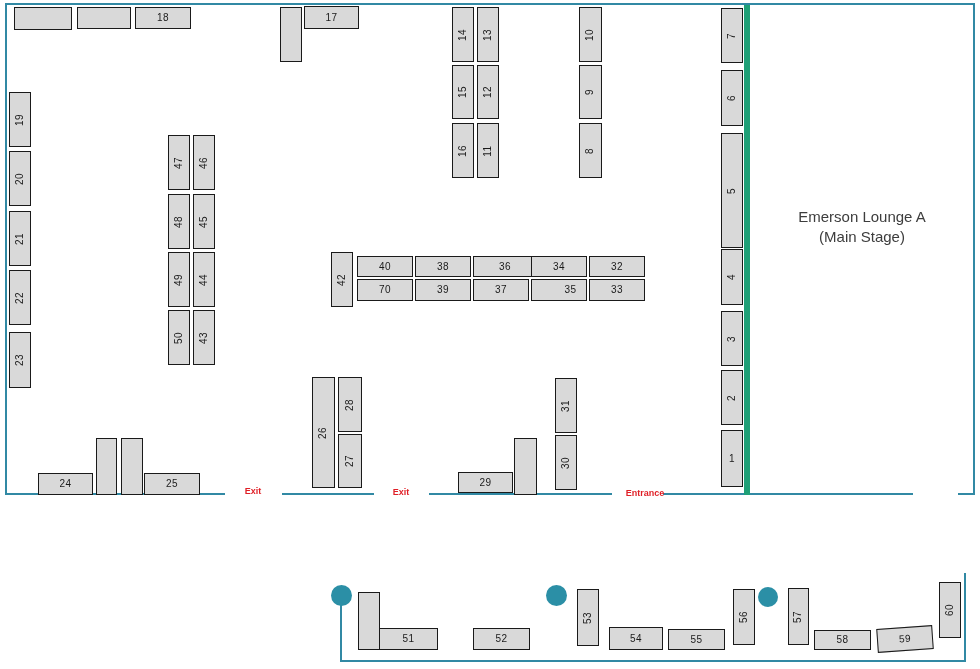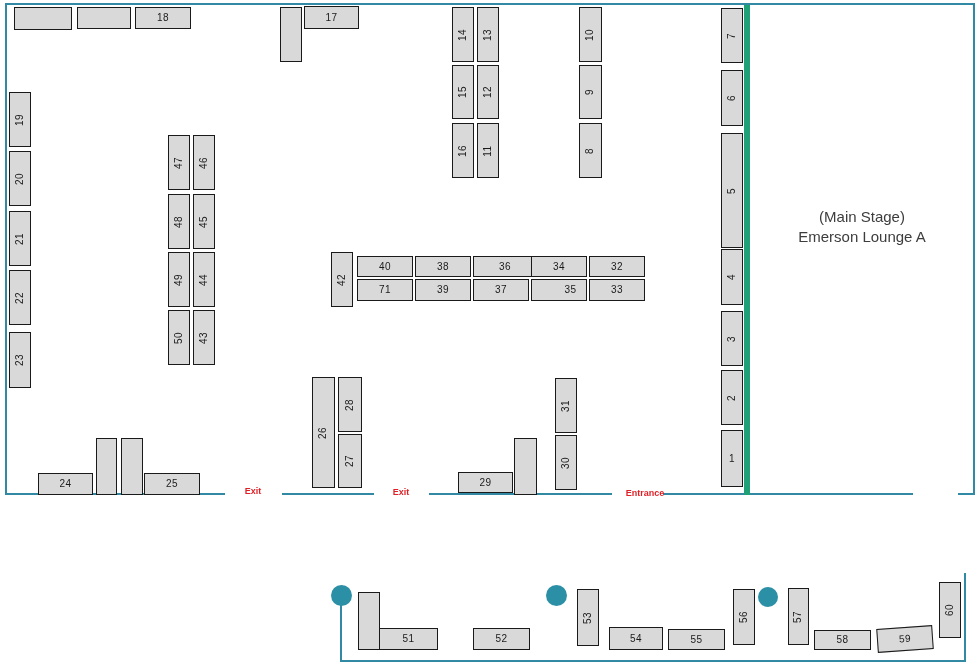--- a/index.html
+++ b/index.html
@@ -28,22 +28,22 @@
   .lounge{
     position:absolute;left:750px;top:207px;width:224px;text-align:center;
     color:var(--lounge-text,#3d3d3d);font-size:15px;line-height:20px;
   }
 </style>
 </head>
 <body>
 
 <div id="stage">
   <div class="lounge">
+    <div>Emerson Lounge A</div>
     <div>(Main Stage)</div>
-    <div>Emerson Lounge A</div>
   </div>
 <div class="wall" style="left: 6px; top: 3px; width: 969px; height: 2px;"></div>
     <div class="wall" style="left: 5px; top: 3px; width: 2px; height: 492px;"></div>
     <div class="wall" style="left: 973px; top: 3px; width: 2px; height: 492px;"></div>
     <div class="wall" style="left: 6px; top: 493px; width: 219px; height: 2px;"></div>
     <div class="wall" style="left: 282px; top: 493px; width: 92px; height: 2px;"></div>
     <div class="wall" style="left: 429px; top: 493px; width: 183px; height: 2px;"></div>
     <div class="wall" style="left: 663px; top: 493px; width: 250px; height: 2px;"></div>
     <div class="wall" style="left: 958px; top: 493px; width: 17px; height: 2px;"></div>
     <div class="wall" style="left: 340px; top: 604px; width: 2px; height: 58px;"></div>
@@ -164,21 +164,21 @@
     <div class="booth" style="left: 473px; top: 256px; width: 64px; height: 21px;">
       <span class="lbl">36</span>
     </div>
     <div class="booth" style="left: 531px; top: 256px; width: 56px; height: 21px;">
       <span class="lbl">34</span>
     </div>
     <div class="booth" style="left: 589px; top: 256px; width: 56px; height: 21px;">
       <span class="lbl">32</span>
     </div>
     <div class="booth" style="left: 357px; top: 279px; width: 56px; height: 22px;">
-      <span class="lbl">71</span>
+      <span class="lbl">70</span>
     </div>
     <div class="booth" style="left: 415px; top: 279px; width: 56px; height: 22px;">
       <span class="lbl">39</span>
     </div>
     <div class="booth" style="left: 473px; top: 279px; width: 56px; height: 22px;">
       <span class="lbl">37</span>
     </div>
     <div class="booth" style="left: 531px; top: 279px; width: 56px; height: 22px; padding-left: 23px;">
       <span class="lbl">35</span>
     </div>

